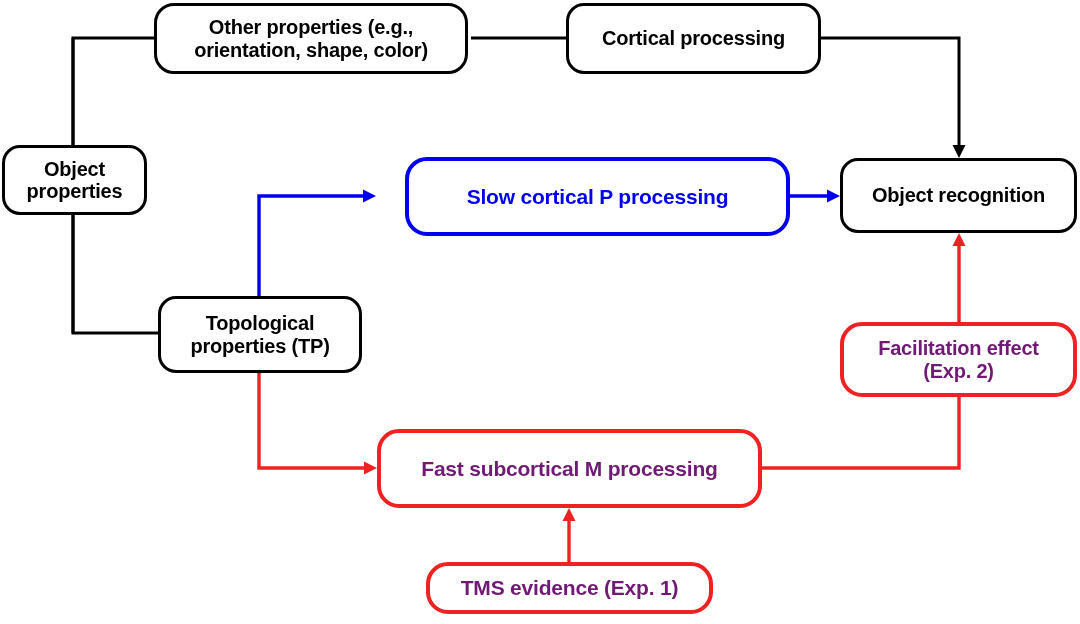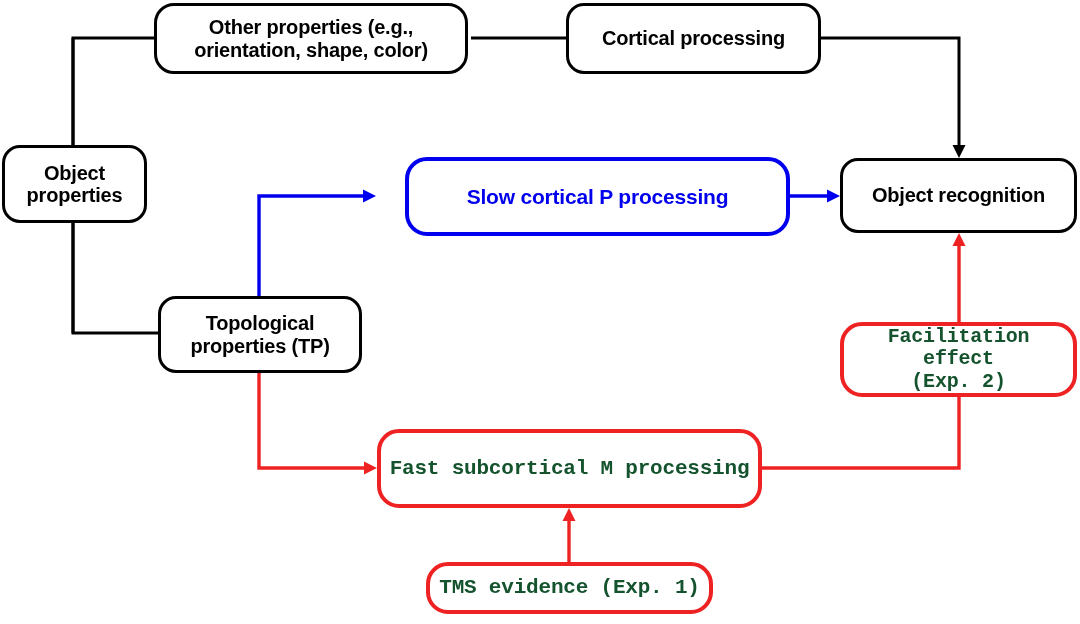--- a/index.html
+++ b/index.html
@@ -38,22 +38,21 @@
   .node-black {
     border: 3px solid #000000;
     color: #000000;
   }
   .node-blue {
     border: 4px solid #0000ee;
     color: #0000ee;
   }
   .node-red {
     border: 4px solid #ee2222;
-    color: #14532d;
-    font-family: Liberation Mono, monospace;
+    color: #701a75;
   }
   .node-label {
     display: block;
     white-space: pre-line;
     padding: 0 6px;
   }
 </style>
 </head>
 <body>
 
@@ -87,21 +86,21 @@
       <g>
         <polyline points="762,468 959,468 959,244" fill="none" stroke="#ee2222" stroke-width="3.4" stroke-linecap="butt" stroke-linejoin="miter"></polyline>
         <polygon points="959,233 965.5,246 952.5,246" fill="#ee2222"></polygon>
       </g>
       <g>
         <polyline points="569,562 569,519" fill="none" stroke="#ee2222" stroke-width="3.4" stroke-linecap="butt" stroke-linejoin="miter"></polyline>
         <polygon points="569,508 575.5,521 562.5,521" fill="#ee2222"></polygon>
       </g>
     </svg>
   <div id="nodes-layer">
-      <div class="node node-black" style="left: 2px; top: 145px; width: 145px; height: 78px; border-radius: 18px; font-size: 20px;">
+      <div class="node node-black" style="left: 2px; top: 145px; width: 145px; height: 70px; border-radius: 18px; font-size: 20px;">
         <span class="node-label">Object
 properties</span>
       </div>
       <div class="node node-black" style="left: 154px; top: 3px; width: 314px; height: 71px; border-radius: 20px; font-size: 20px;">
         <span class="node-label">Other properties (e.g.,
 orientation, shape, color)</span>
       </div>
       <div class="node node-black" style="left: 566px; top: 3px; width: 255px; height: 71px; border-radius: 18px; font-size: 20px; justify-content: center;">
         <span class="node-label">Cortical processing</span>
       </div>

